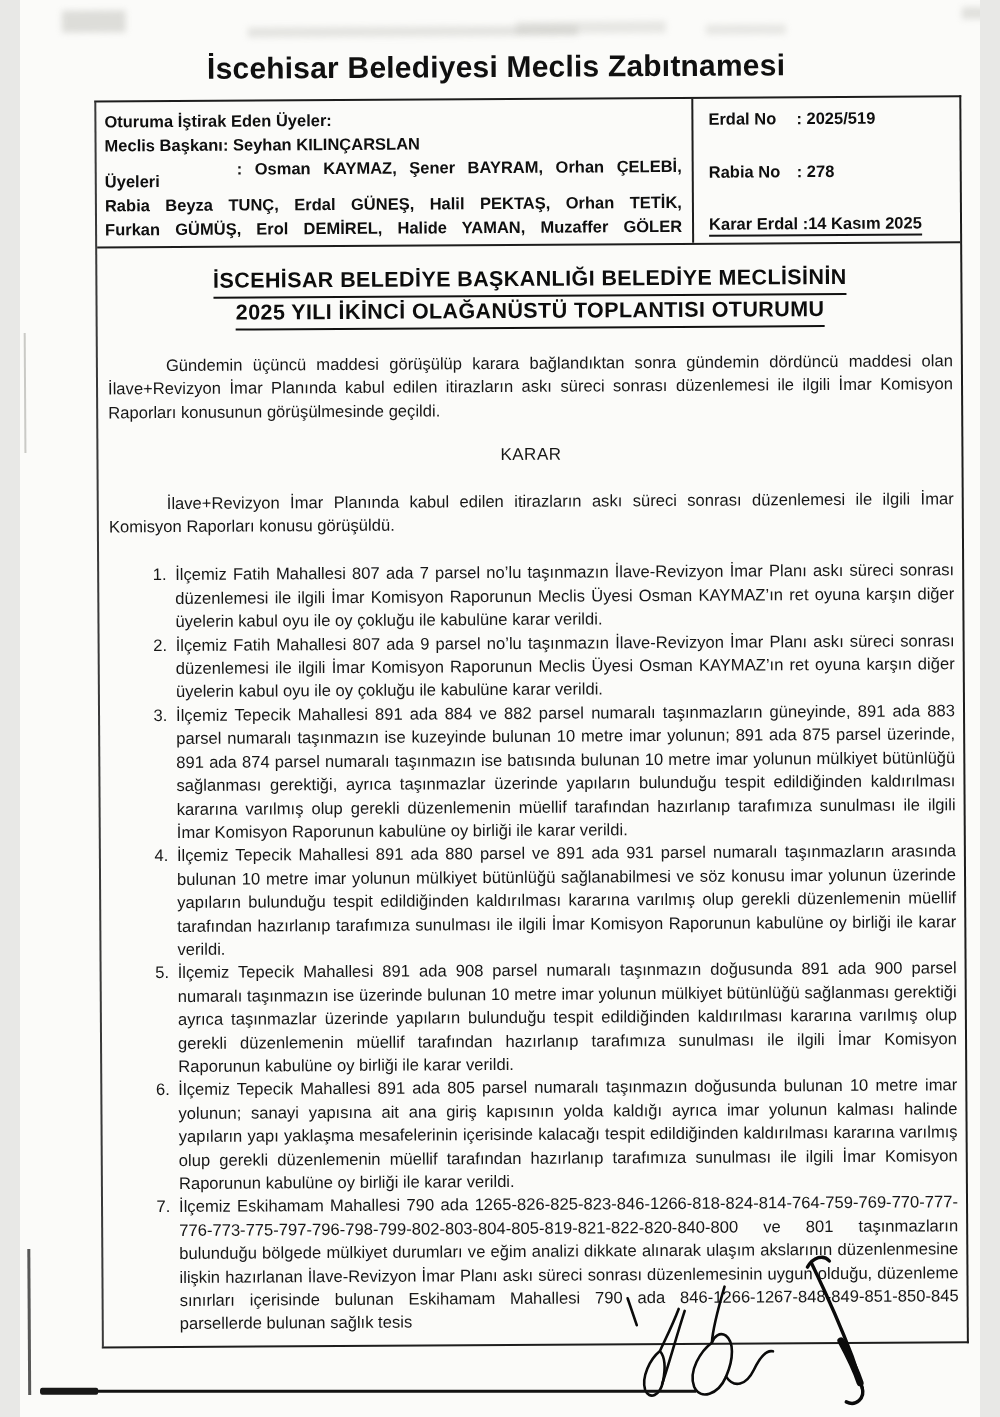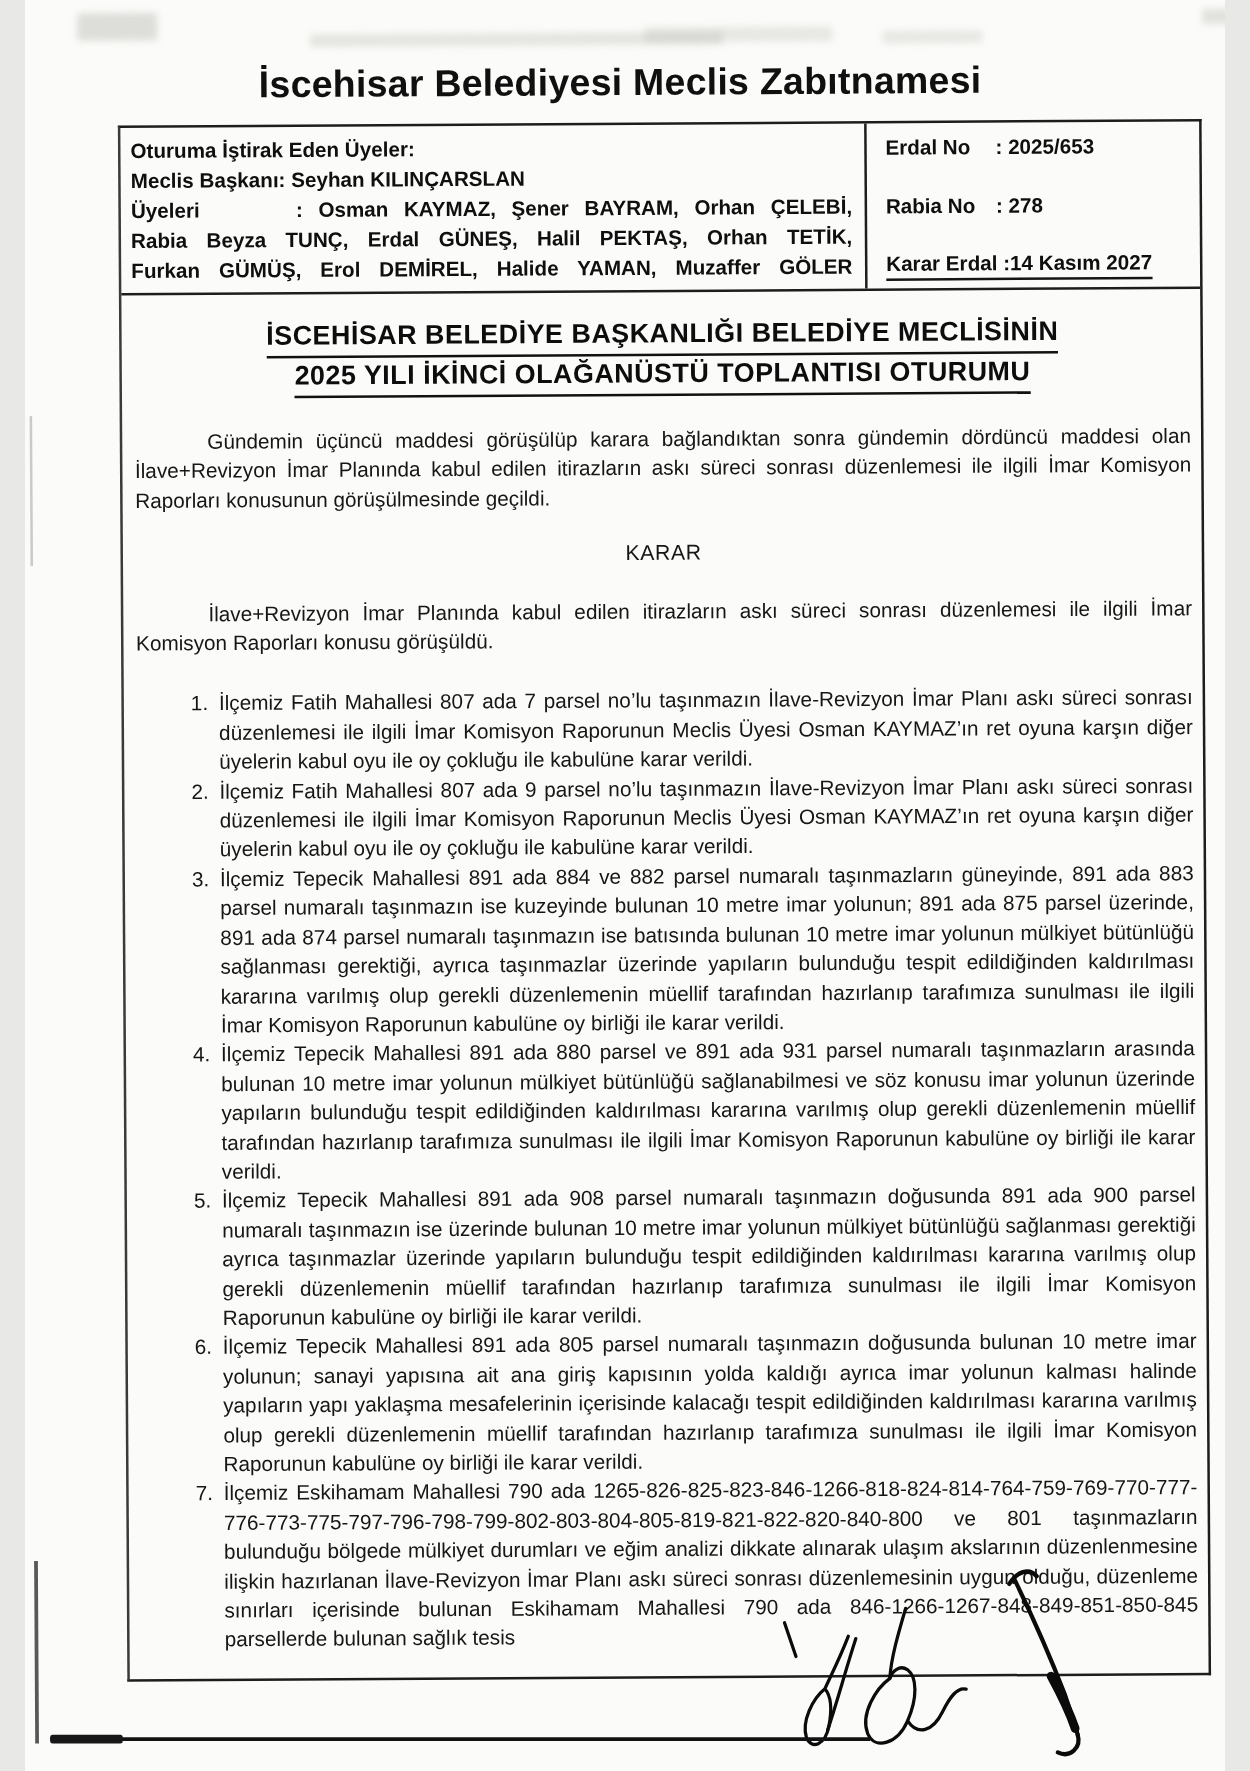--- a/index.html
+++ b/index.html
@@ -30,21 +30,21 @@
     display:flex;box-sizing:border-box;border-bottom:2.5px solid #1d1d1d;
     min-height:122px;
   }
   .attendees{
     width:595px;box-sizing:border-box;padding:7px 10px 5px 8px;
     font-weight:bold;font-size:16.5px;line-height:24px;color:#0f0f0f;
   }
   .attendees .row{white-space:nowrap;}
   .attendees .jrow{white-space:normal;text-align:justify;text-align-last:justify;}
   .uyeler-row{display:flex;}
-  .uyeler-row .lbl{width:132px;flex:none;}
+  .uyeler-row .lbl{width:132px;flex:none;margin-top:12px;}
   .uyeler-row .rest{flex:1;text-align:justify;text-align-last:justify;}
   .case-cell{
     flex:1;box-sizing:border-box;border-left:2.5px solid #1d1d1d;
     padding:11px 8px 6px 15px;display:flex;flex-direction:column;
     justify-content:space-between;
     font-weight:bold;font-size:16.5px;color:#0f0f0f;
   }
   .case-row{display:flex;}
   .case-row .lbl{width:88px;flex:none;}
   .uwrap{display:inline-block;border-bottom:2.5px solid #151515;padding-bottom:1px;}
@@ -97,30 +97,30 @@
           <div class="uyeler-row">
             <span class="lbl">Üyeleri</span>
             <span class="rest">: Osman KAYMAZ, Şener BAYRAM, Orhan ÇELEBİ,</span>
           </div>
           <div class="jrow">Rabia Beyza TUNÇ, Erdal GÜNEŞ, Halil PEKTAŞ, Orhan TETİK,</div>
           <div class="jrow">Furkan GÜMÜŞ, Erol DEMİREL, Halide YAMAN, Muzaffer GÖLER</div>
         </div>
         <div class="case-cell">
           <div class="case-row">
             <span class="lbl">Erdal No</span>
-            <span>: 2025/653</span>
+            <span>: 2025/519</span>
           </div>
           <div class="case-row">
             <span class="lbl">Rabia No</span>
             <span>: 278</span>
           </div>
           <div>
             <span class="uwrap">
               <span>Karar Erdal</span>
-              <span>:14 Kasım 2027</span>
+              <span>:14 Kasım 2025</span>
             </span>
           </div>
         </div>
       </div>
 
       <div class="doc-body">
         <div class="section-heading">
           <span class="hl">İSCEHİSAR BELEDİYE BAŞKANLIĞI BELEDİYE MECLİSİNİN</span><br>
           <span class="hl">2025 YILI İKİNCİ OLAĞANÜSTÜ TOPLANTISI OTURUMU</span>
         </div>

